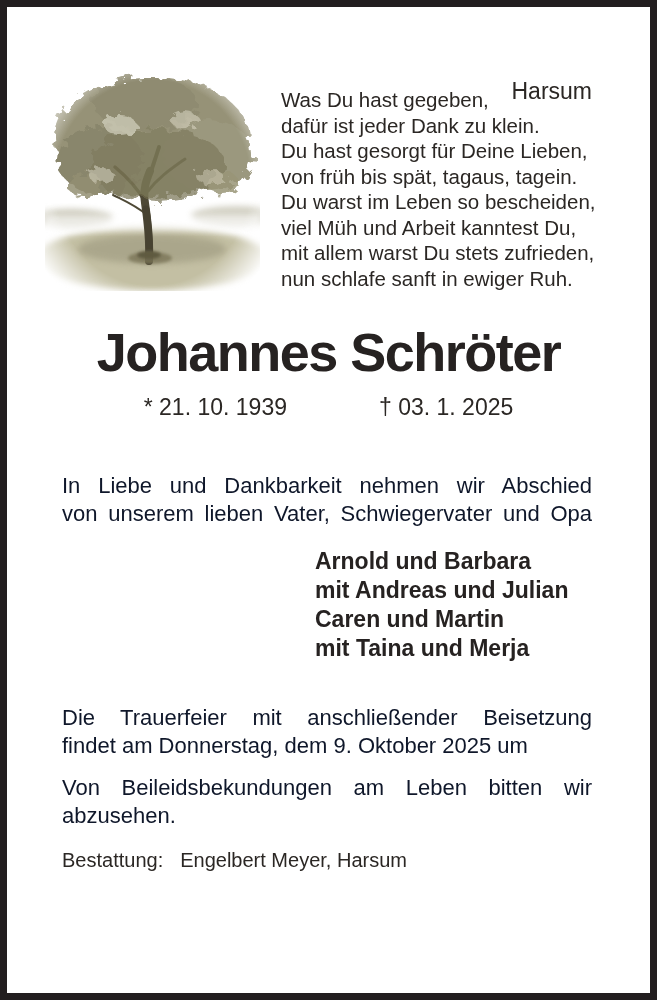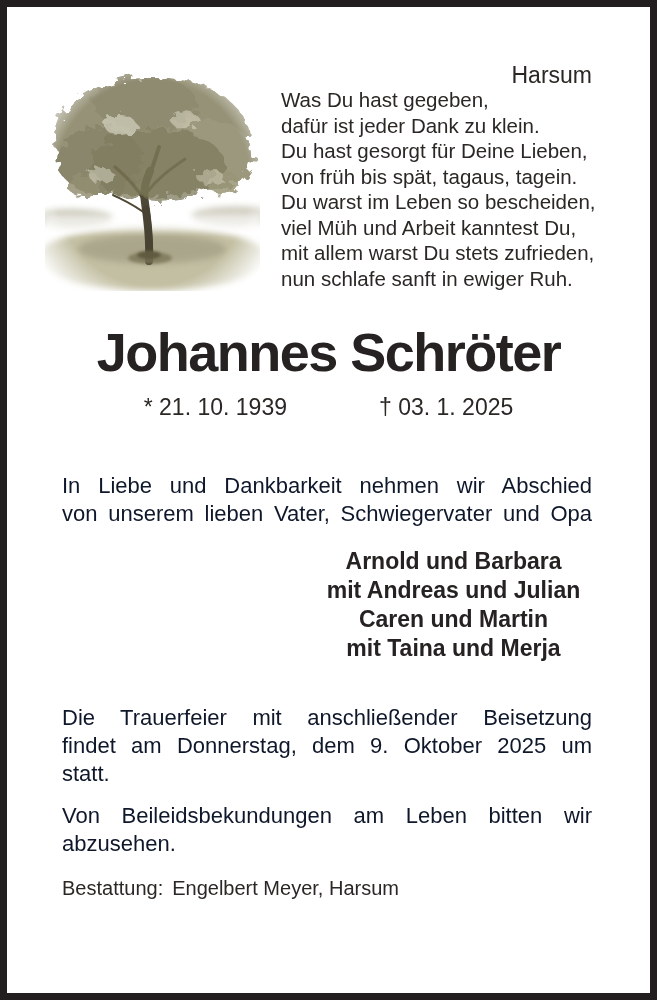--- a/index.html
+++ b/index.html
@@ -15,21 +15,21 @@
     height: 1000px;
     background: #ffffff;
     border: 7px solid #221e1f;
     font-family: "Liberation Sans", sans-serif;
     color: #282420;
     overflow: hidden;
   }
 
   .place {
     position: absolute;
-    top: 56px;
+    top: 72px;
     right: 58px;
     font-size: 23px;
     line-height: 1.1;
     color: #2b2724;
   }
 
   .top-row {
     display: flex;
     align-items: flex-start;
     padding: 58px 0 0 38px;
@@ -92,30 +92,29 @@
   .condolence { margin-top: 14px; }
 
   .family {
     margin-top: 19px;
     margin-left: 253px;
     font-size: 23px;
     font-weight: bold;
     line-height: 29px;
     white-space: pre-line;
     color: #262221;
-    text-align: center;
   }
 
   .undertaker {
     margin-top: 17px;
     font-size: 20px;
     line-height: 26px;
     color: #2b2724;
   }
-  .undertaker .u-name { margin-left: 9px; }
+  .undertaker .u-name { margin-left: 17px; }
 </style>
 </head>
 <body>
 
 <div class="card">
 
   <div class="place">Harsum</div>
 
   <div class="top-row">
 
@@ -203,21 +202,20 @@
       </div>
 
     <div class="family">Arnold und Barbara
 mit Andreas und Julian
 Caren und Martin
 mit Taina und Merja</div>
 
     <div class="para details last-left">
         <div class="tline">Die Trauerfeier mit anschließender Beisetzung</div>
         <div class="tline">findet am Donnerstag, dem 9. Oktober 2025 um</div>
-        <div class="tline">statt.</div>
       </div>
 
     <div class="para condolence last-left">
         <div class="tline">Von Beileidsbekundungen am Leben bitten wir</div>
         <div class="tline">abzusehen.</div>
       </div>
 
     <div class="undertaker">
       <span>Bestattung:</span><span class="u-name">Engelbert Meyer, Harsum</span>
     </div>

